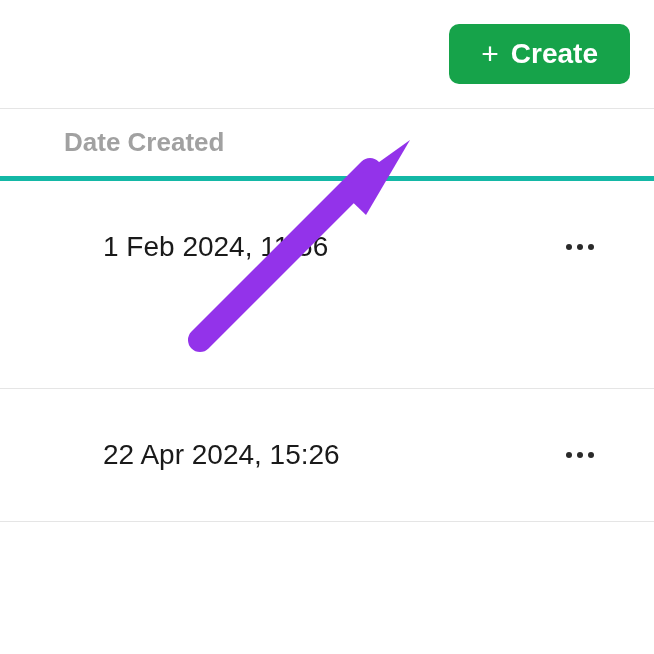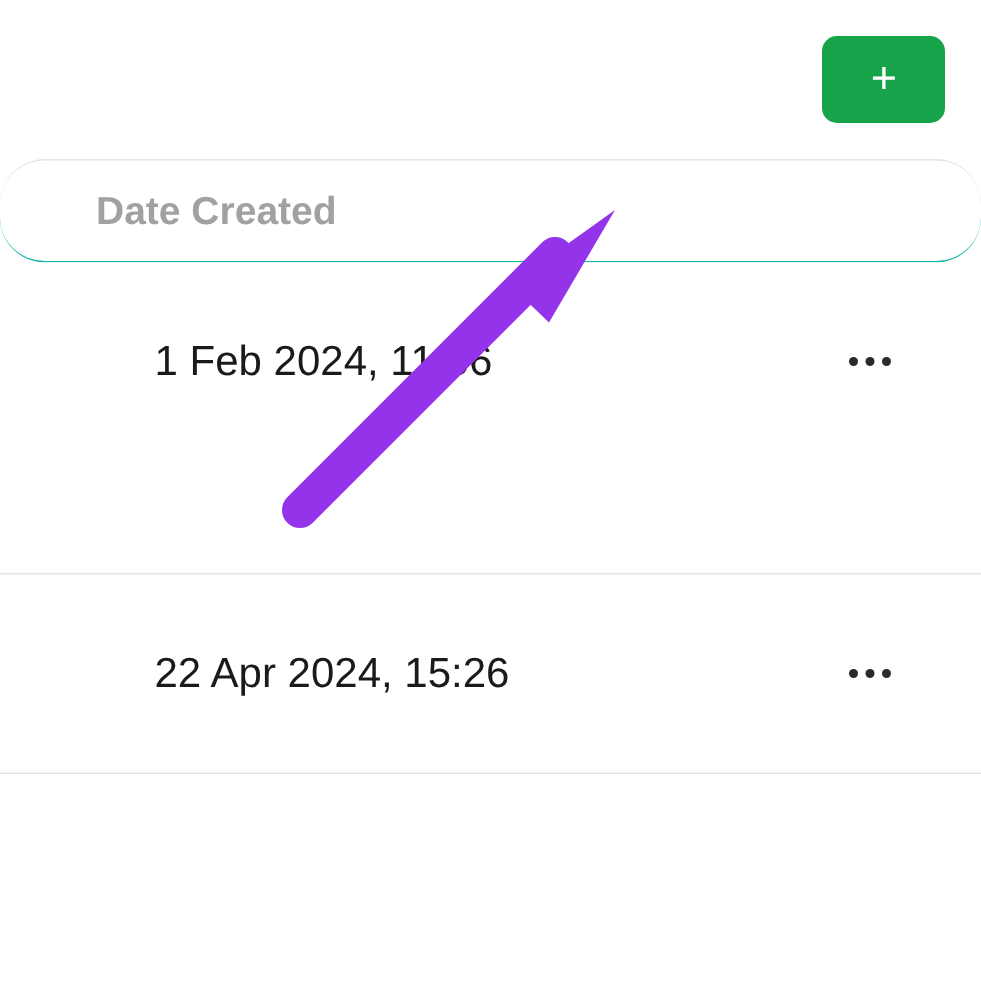--- a/index.html
+++ b/index.html
@@ -33,23 +33,22 @@
       gap: 12px;
       cursor: pointer;
     }
     .create-btn .plus {
       font-size: 30px;
       font-weight: 400;
       line-height: 1;
     }
     .table-header {
       border-top: 1px solid #e5e5e5;
-      border-bottom: 1px solid #14b8a6;
+      border-bottom: 5px solid #14b8a6;
       padding: 18px 12px 18px 64px;
-      border-radius: 30px;
     }
     .table-header-label {
       color: #a1a1a1;
       font-size: 26px;
       font-weight: 600;
     }
     .table-row {
       border-bottom: 1px solid #e5e5e5;
       padding: 50px 50px 50px 103px;
       display: flex;
@@ -83,20 +82,21 @@
       top: 130px;
       pointer-events: none;
     }
   </style>
 </head>
 <body>
 
 <div class="top-bar">
   <button class="create-btn">
     <span class="plus">+</span>
+    <span>Create</span>
   </button>
 </div>
 
 <div class="table-header">
   <div class="table-header-label">Date Created</div>
 </div>
 
 <div class="table-row first">
   <div class="date-value">1 Feb 2024, 11:56</div>
   <div class="more-dots">

